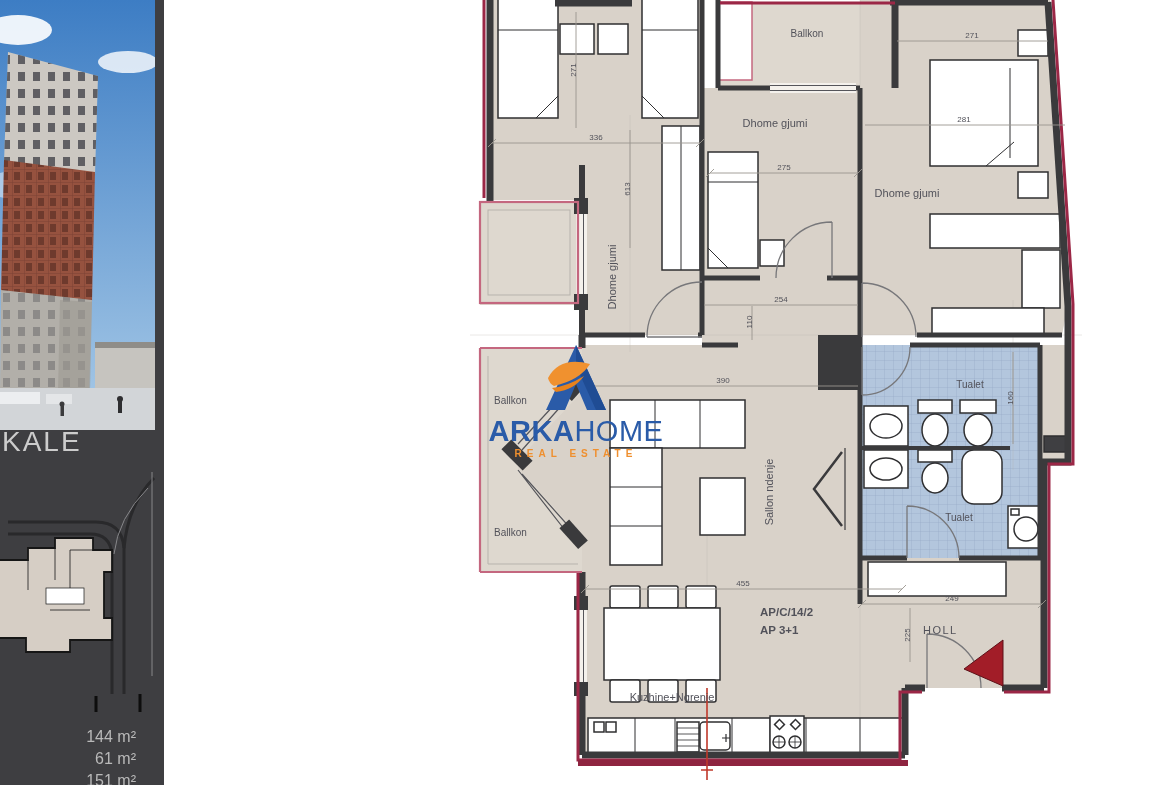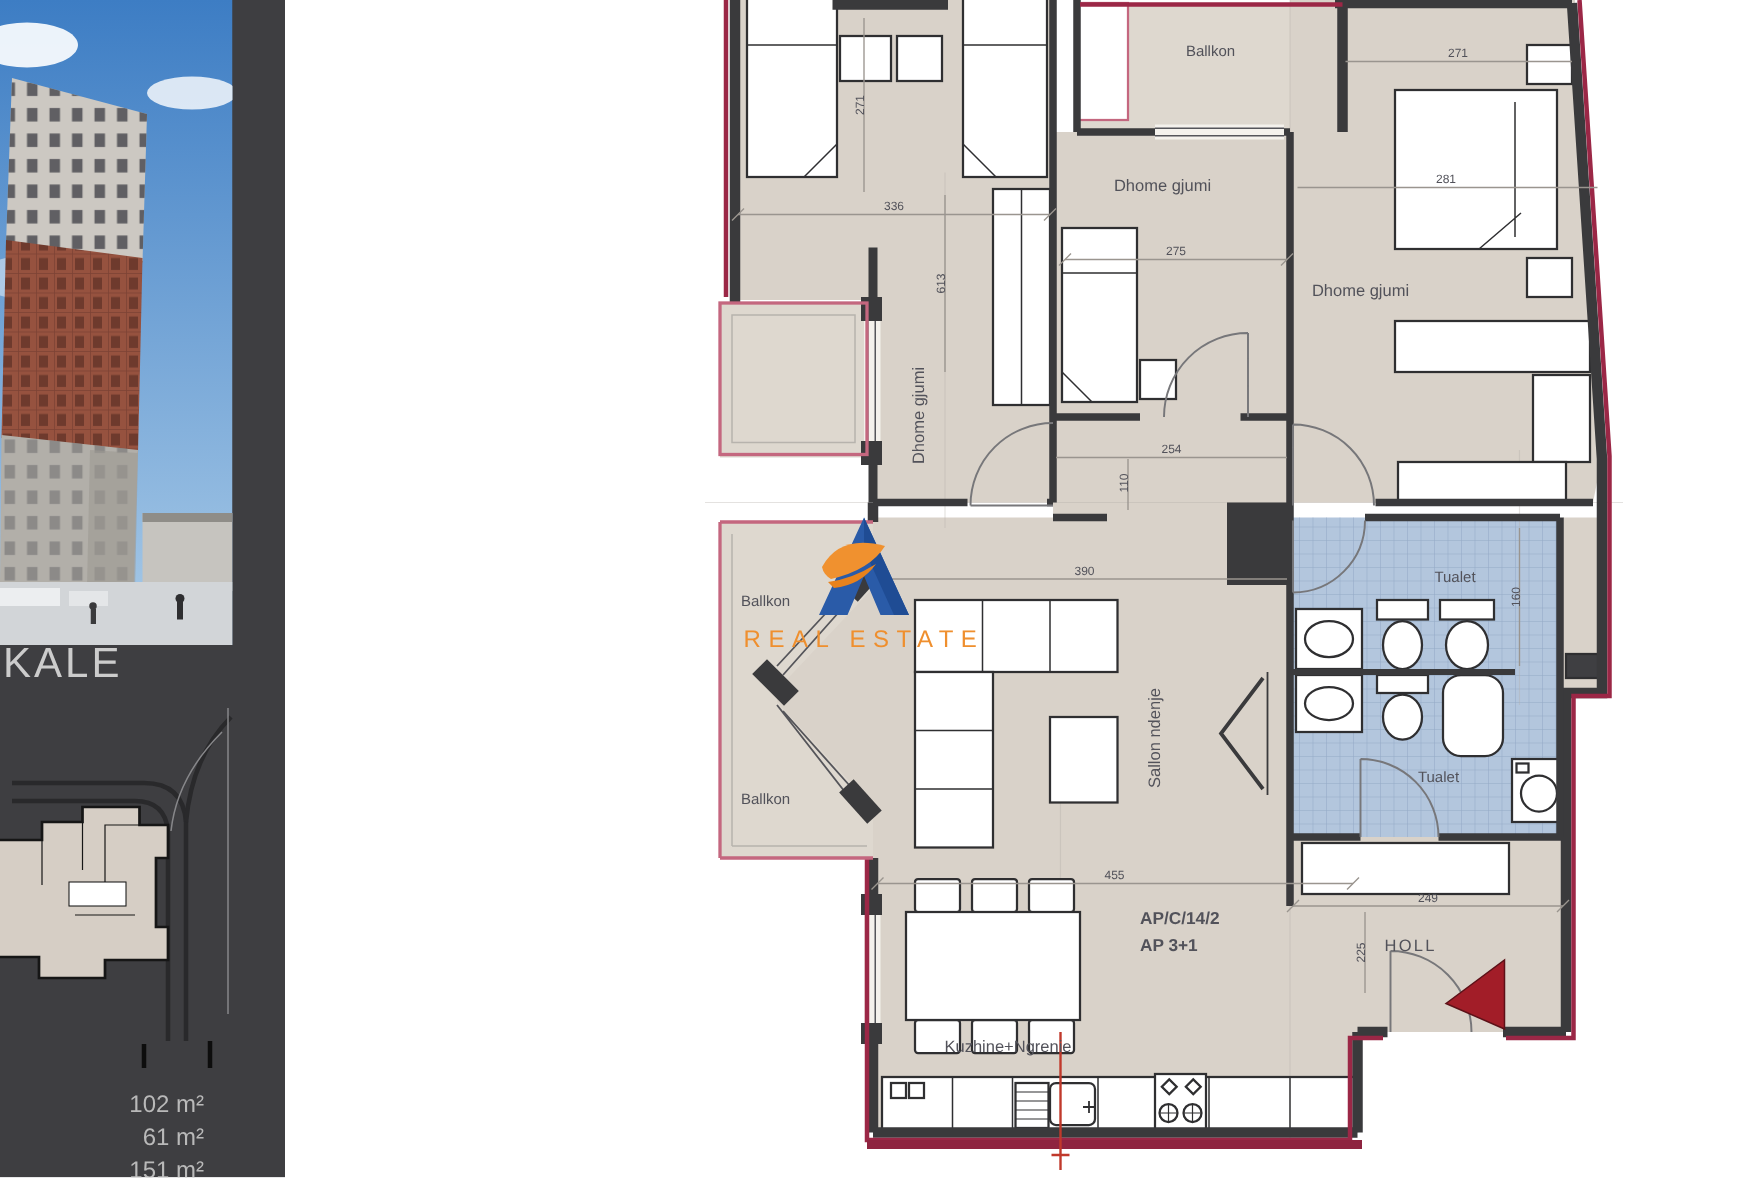--- a/index.html
+++ b/index.html
@@ -1,38 +1,38 @@
 <!DOCTYPE html>
 <html><head>
 <meta charset="utf-8">
 <style>
   html,body{margin:0;padding:0;background:#fff;}
   .stage{position:relative;width:1170px;height:785px;overflow:hidden;background:#fff;
          font-family:"Liberation Sans",sans-serif;}
   
-  .sidebar{position:absolute;left:0;top:0;width:190px;height:785px;background:#3e3e41;}
+  .sidebar{position:absolute;left:0;top:0;width:164px;height:785px;background:#3e3e41;}
   .photo{position:absolute;left:0;top:0;}
   .kale{position:absolute;left:2px;top:426px;color:#cccccc;font-size:28px;letter-spacing:2px;font-weight:400;}
   .siteplan{position:absolute;left:0;top:460px;}
   .areas{position:absolute;left:0;top:726px;width:136px;text-align:right;color:#b9b9b9;
          font-size:16px;line-height:22px;}
   
   .plan{position:absolute;left:470px;top:0;}
   .plan text{font-family:"Liberation Sans",sans-serif;fill:#52525a;}
   .rlabel{font-size:11px;}
   .slabel{font-size:10px;}
   .dim{font-size:8px;fill:#8e8e90;}
   .code{font-size:11.5px;font-weight:bold;fill:#d84c4c;}
   
   .watermark{position:absolute;left:478px;top:344px;width:196px;text-align:center;pointer-events:none;}
   .watermark .icon{display:block;margin:0 auto;}
   .brand{font-size:29px;line-height:30px;color:#2a5ba8;letter-spacing:.5px;}
   .brand .arka{font-weight:bold;}
   .brand .home{font-weight:400;}
-  .tagline{font-size:16px;letter-spacing:5px;color:#ef8f2e;margin-top:2px;font-weight:normal;}
+  .tagline{font-size:10px;letter-spacing:5px;color:#ef8f2e;margin-top:2px;font-weight:bold;}
 </style>
 </head>
 <body>
 
 <div class="stage">
 
   <aside class="sidebar">
     <svg class="photo" width="155" height="430" viewBox="0 0 155 430">
       <defs>
         <linearGradient id="sky" x1="0" y1="0" x2="0" y2="1">
@@ -81,21 +81,21 @@
       </g>
       <path d="M152,12 V216" stroke="#87878a" stroke-width="1" fill="none"></path>
       <path d="M114,94 Q118,58 148,28" stroke="#87878a" stroke-width="1" fill="none"></path>
       <polygon points="-6,100 28,100 28,88 55,88 55,78 93,78 93,90 112,90 112,112 104,112 104,158 112,158 112,180 70,180 70,192 26,192 26,178 -6,178" fill="#d6cec5" stroke="#161616" stroke-width="1.8"></polygon>
       <path d="M28,100 V130 M55,88 V120 M93,90 H70 V130 M50,150 H90" stroke="#161616" stroke-width="0.8" fill="none"></path>
       <rect x="46" y="128" width="38" height="16" fill="#ffffff" stroke="#161616" stroke-width="0.7"></rect>
       <path d="M96,236 V252 M140,234 V252" stroke="#0d0d0d" stroke-width="3"></path>
     </svg>
 
     <div class="areas">
-      <div>102 m²</div>
+      <div>144 m²</div>
       <div>61 m²</div>
       <div>151 m²</div>
     </div>
   </aside>
 
   <svg class="plan" width="620" height="785" viewBox="0 0 620 785">
     <defs>
       <pattern id="tile" width="9" height="9" patternUnits="userSpaceOnUse">
         <path d="M9,0 H0 V9" fill="none" stroke="#93a9c6" stroke-width="0.7"></path>
       </pattern>
@@ -280,16 +280,17 @@
     <text class="dim" x="540" y="401" text-anchor="middle" transform="rotate(-90 540 398)">160</text>
   </svg>
 
   <div class="watermark">
     <svg class="icon" width="64" height="72" viewBox="0 0 64 72">
       <path d="M32,1 L62,66 H43 L32,40 L21,66 H2 Z" fill="#2a5ba8"></path>
       <path d="M32,1 L62,66 H52 L32,22 Z" fill="#1f4c94"></path>
       <path d="M4,34 Q16,12 46,20 Q36,36 10,42 Q5,39 4,34 Z" fill="#f0912f"></path>
       <path d="M8,44 Q24,42 40,32 Q30,46 12,48 Z" fill="#e8821c"></path>
     </svg>
+    <div class="brand"><span class="arka">ARKA</span><span class="home">HOME</span></div>
     <div class="tagline">REAL ESTATE</div>
   </div>
 
 </div>
 
 </body></html>

